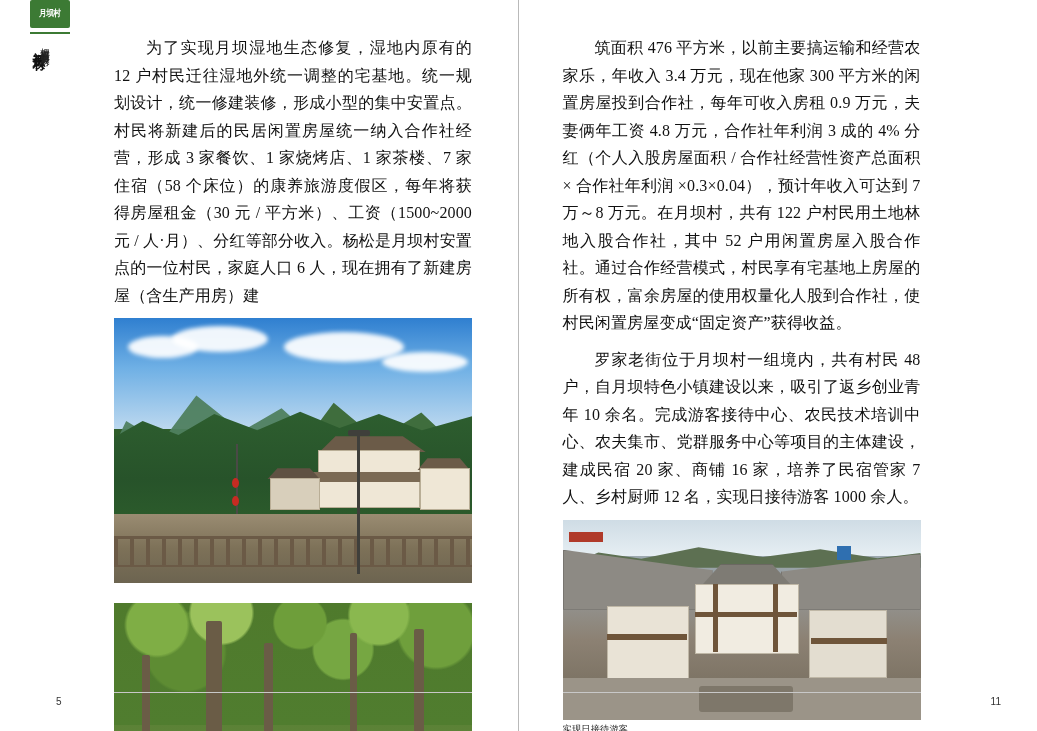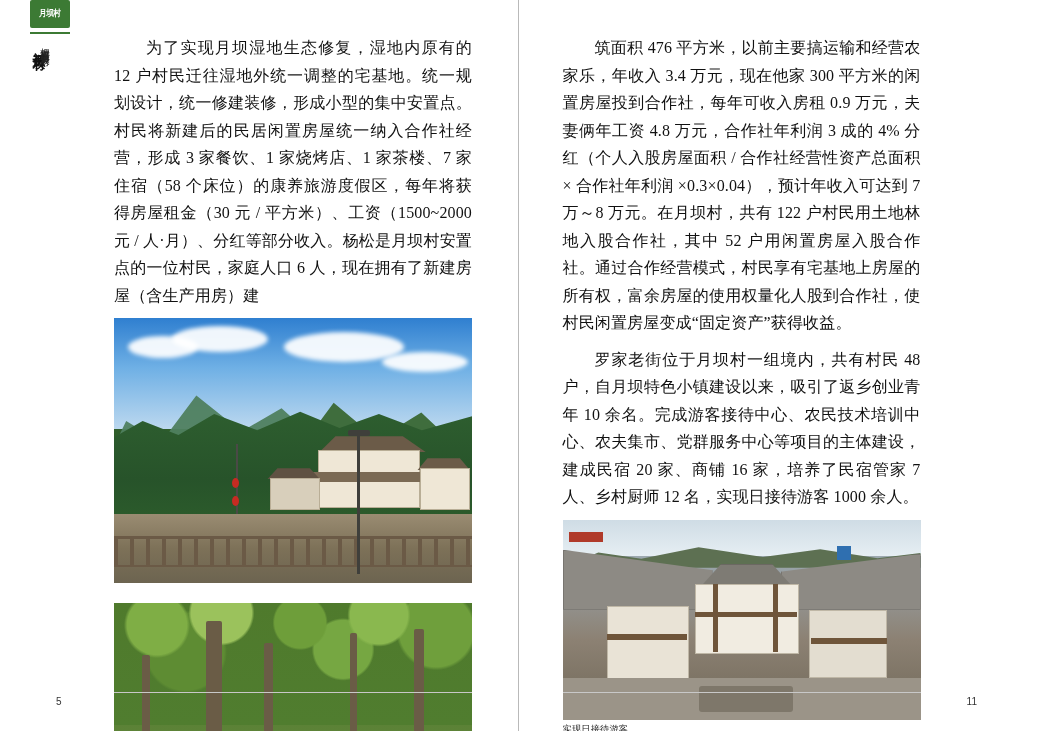--- a/index.html
+++ b/index.html
@@ -289,21 +289,21 @@
 
   
   .folio {
     position: absolute;
     bottom: 24px;
     font-size: 10px;
     font-family: "Liberation Sans", sans-serif;
     color: #333;
   }
   .folio.l { left: 56px; }
-  .folio.r { right: 60px; }
+  .folio.r { right: 36px; }
 
   .rule-bottom {
     position: absolute;
     bottom: 38px;
     height: 1px;
     background: #c8c8c8;
   }
   .rule-bottom.l { left: 114px; width: 358px; }
   .rule-bottom.r { left: 44px;  width: 358px; }
 </style>

